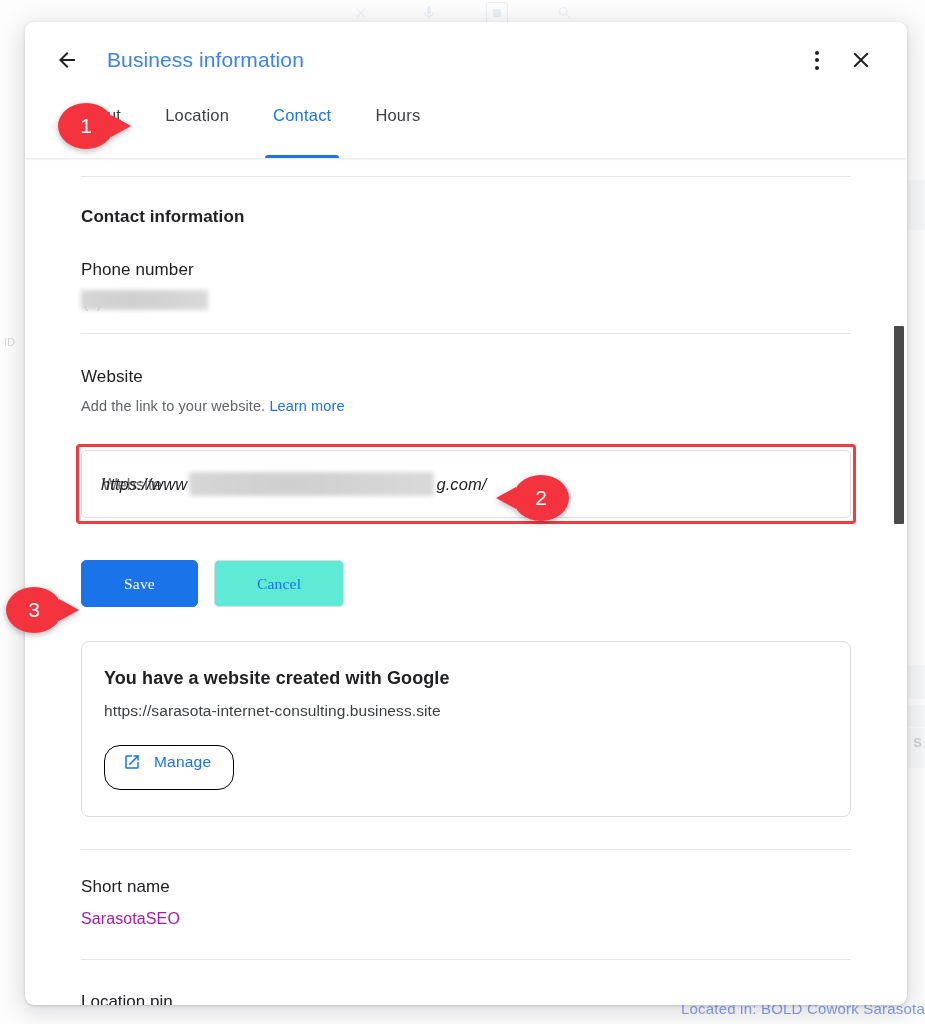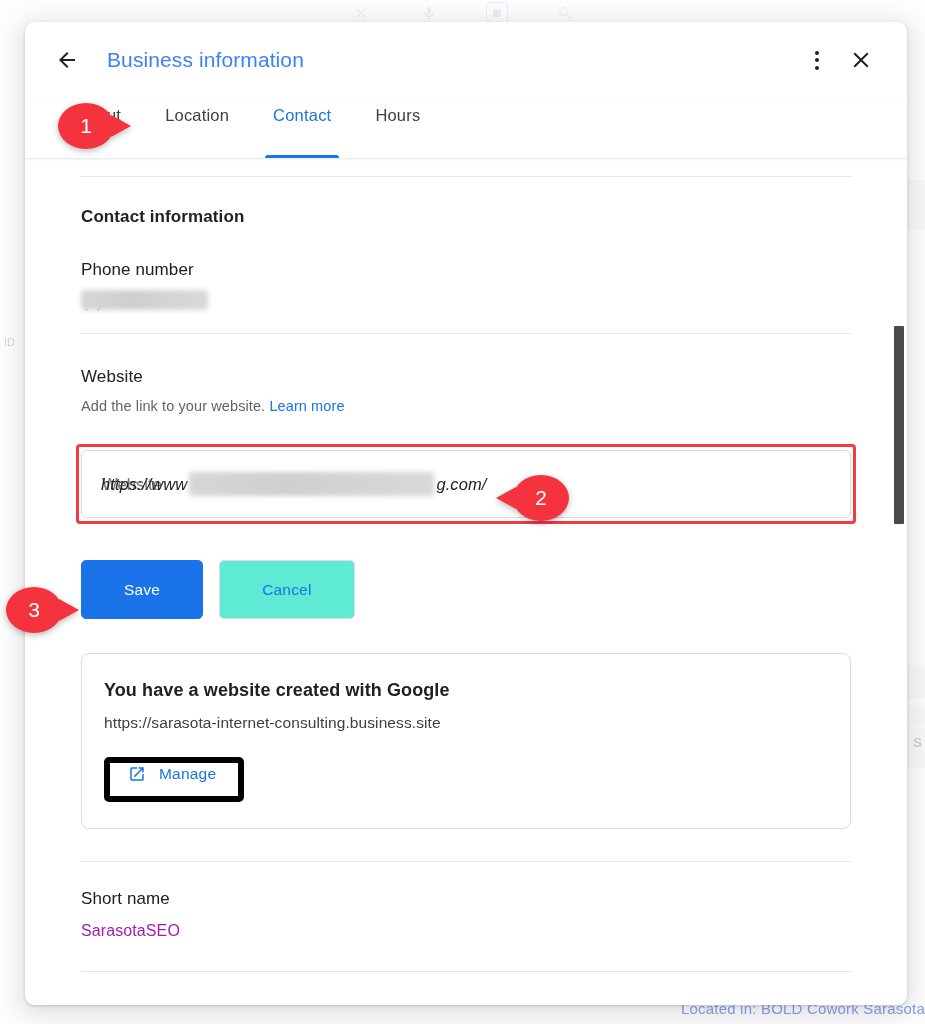--- a/index.html
+++ b/index.html
@@ -275,26 +275,26 @@
   }
 
   
   .btn-row {
     display: flex;
     gap: 16px;
     margin-top: 42px;
     align-items: center;
   }
   .btn {
-    font-family: Liberation Sans, sans-serif;
+    font-family: Liberation Serif, serif;
     font-size: 15.5px;
     border-radius: 5px;
     cursor: pointer;
     letter-spacing: .2px;
-    height: 59px;
+    height: 47px;
     padding: 0 42px;
     display: inline-flex;
     align-items: center;
     justify-content: center;
   }
   .btn-primary {
     background: #1a73e8;
     color: #fff;
     border: 1px solid #1a73e8;
     min-width: 101px;
@@ -321,24 +321,24 @@
   }
   .gcard-url {
     font-size: 15.5px;
     color: #3c4043;
     margin-top: 13px;
     letter-spacing: .1px;
   }
   .btn-manage {
     margin-top: 25px;
     height: 45px;
-    border: 6px solid #000000;
+    border: 1px solid #000000;
     background: #fff;
     color: #1a73e8;
-    border-radius: 5px;
+    border-radius: 16px;
     font-family: inherit;
     font-size: 15.5px;
     padding: 0 22px 12px 18px;
     display: inline-flex;
     align-items: center;
     gap: 13px;
     cursor: pointer;
     letter-spacing: .2px;
   }
 

